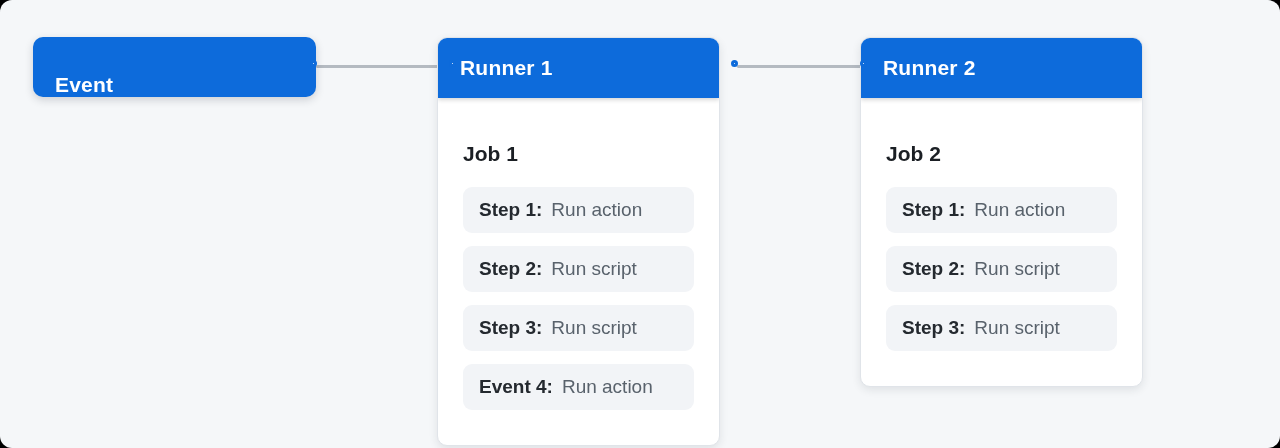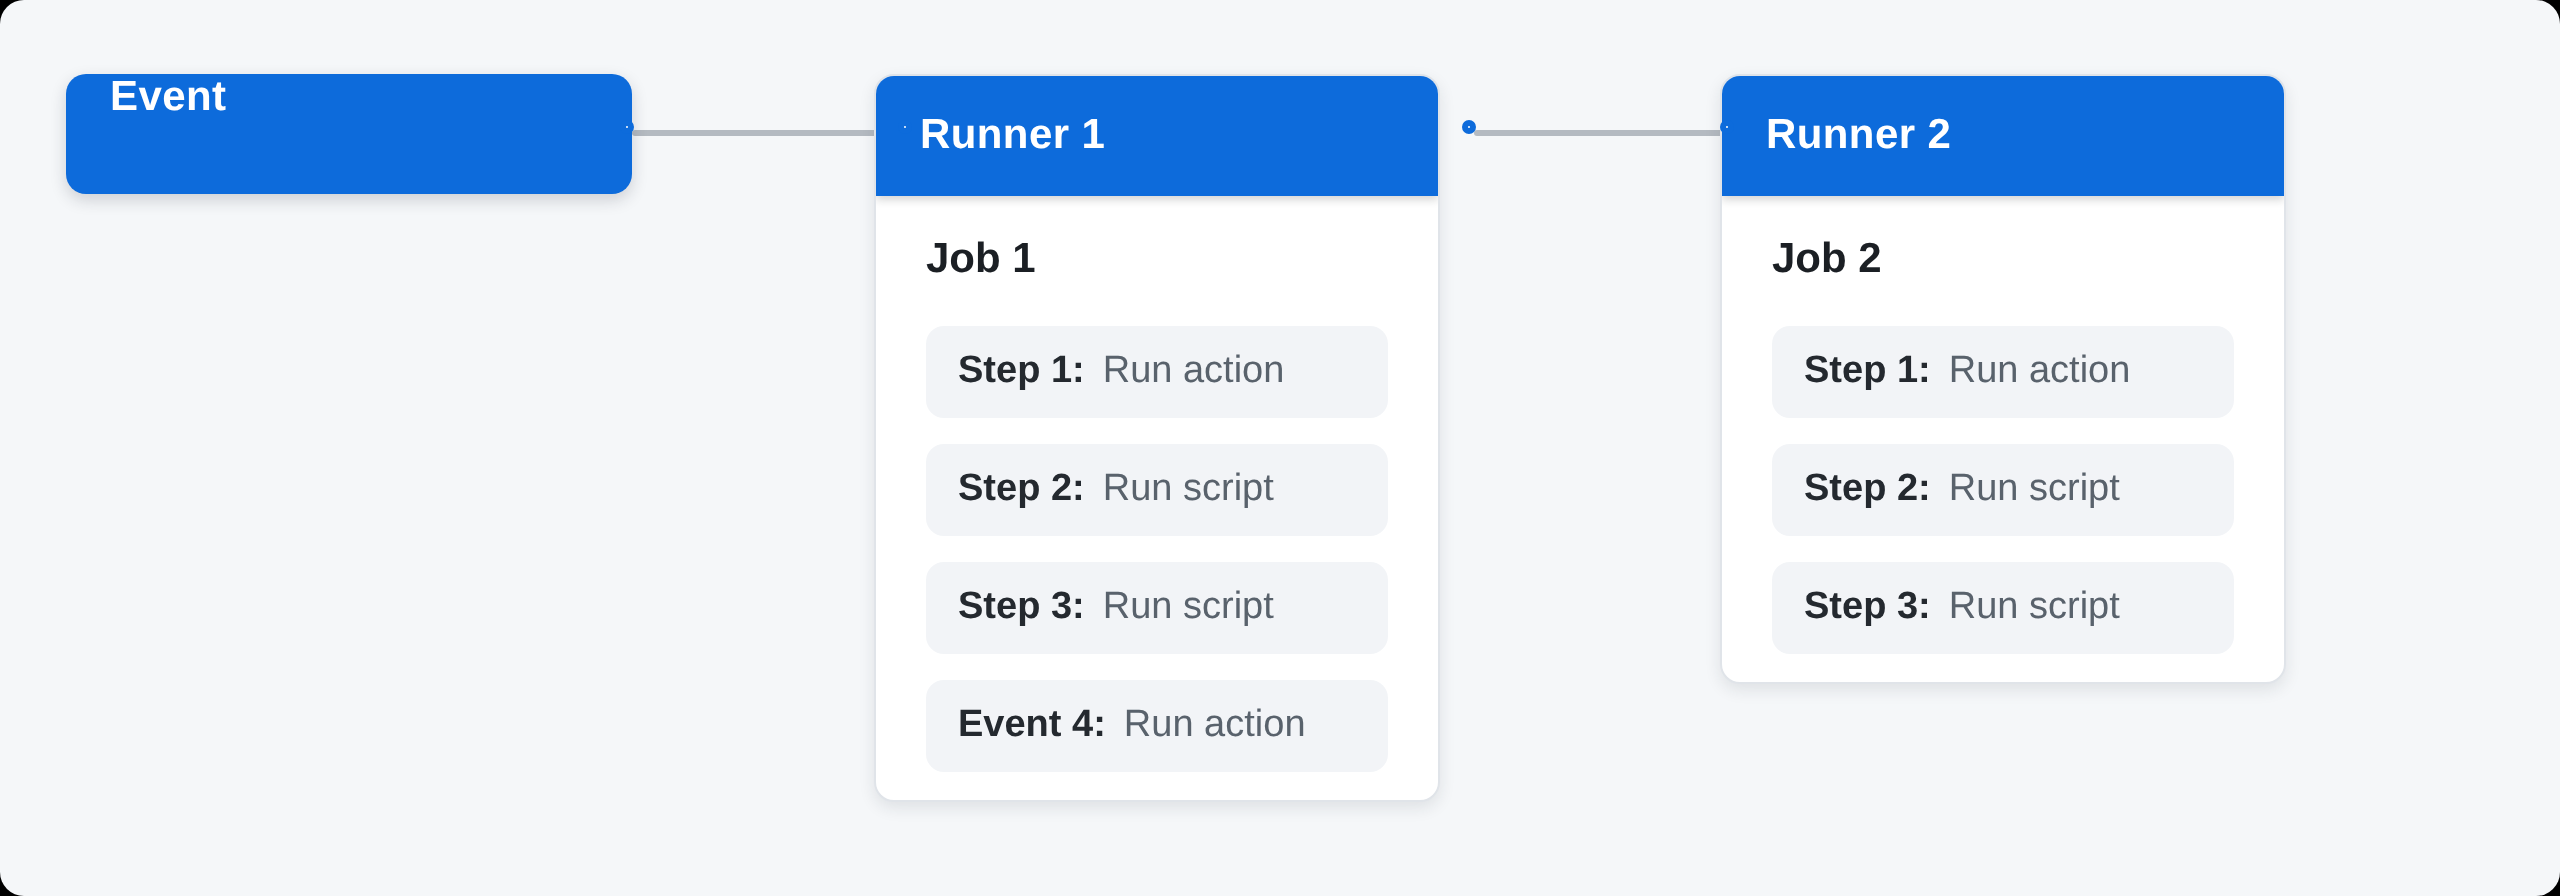--- a/index.html
+++ b/index.html
@@ -44,21 +44,21 @@
     width: 283px;
     border-radius: 10px;
     z-index: 2;
   }
   .node-event {
     left: 33px;
     height: 60px;
     background: var(--accent-blue);
     box-shadow: 0 3px 8px rgba(25, 35, 50, 0.18);
     display: flex;
-    align-items: flex-start;
+    align-items: flex-end;
     padding-left: 22px;
   }
   .node-runner {
     background: var(--card-background);
     border: 1px solid var(--card-border);
     box-shadow: 0 3px 8px rgba(25, 35, 50, 0.10);
     overflow: hidden;
   }
   .node-runner-1 { left: 437px; }
   .node-runner-2 { left: 860px; }
@@ -70,21 +70,21 @@
     align-items: center;
     padding-left: 22px;
     box-shadow: 0 2px 4px rgba(27, 31, 36, 0.18);
   }
   .node-title {
     color: var(--title-text);
     font-size: 21px;
     font-weight: bold;
     letter-spacing: 0.2px;
   }
-  .job-body { padding: 19px 25px 14px 25px; }
+  .job-body { padding: 19px 25px 35px 25px; margin-top: 24px; }
   .job-title {
     color: var(--job-title-text);
     font-size: 21px;
     font-weight: bold;
     line-height: 26px;
     margin-bottom: 20px;
   }
   .step-row {
     height: 46px;
     background: var(--step-background);

